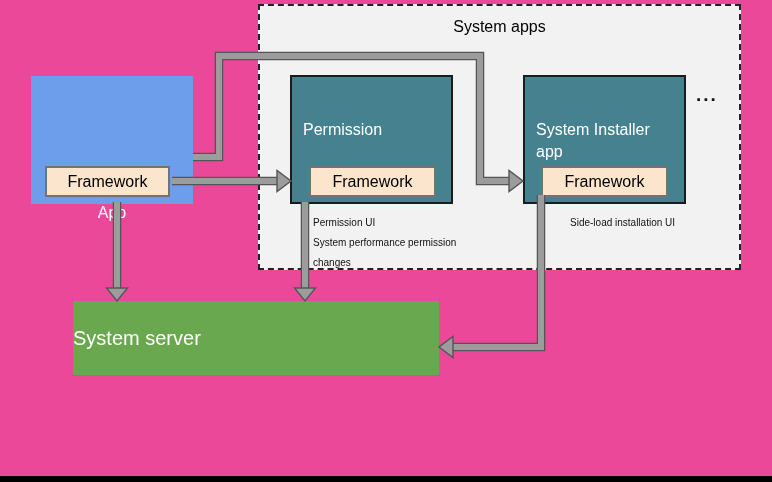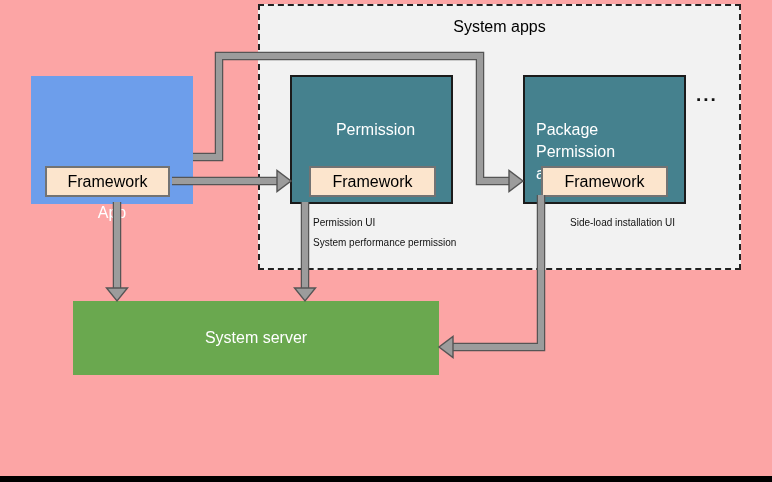--- a/index.html
+++ b/index.html
@@ -8,21 +8,21 @@
     background: #000000;
     width: 772px;
     height: 482px;
     overflow: hidden;
     font-family: "Liberation Sans", sans-serif;
   }
   #canvas {
     position: relative;
     width: 772px;
     height: 476px;
-    background: #fca5a5;
+    background: #ec4899;
   }
   
   .sys-apps {
     position: absolute;
     left: 258px; top: 4px;
     width: 479px; height: 262px;
     background: #f2f2f2;
     border: 2px dashed #222222;
   }
   .sys-apps-title {
@@ -49,21 +49,21 @@
     font-size: 16px;
   }
   
   .teal-box {
     position: absolute;
     top: 75px;
     width: 159px; height: 125px;
     background: #45818e;
     border: 2px solid #1b1b1b;
   }
-  .teal-box.pc { left: 290px; text-align: center; }
+  .teal-box.pc { left: 290px; }
   .teal-box.pi { left: 523px; }
   .teal-label {
     position: absolute;
     left: 11px; top: 42px;
     width: 145px;
     color: #ffffff;
     font-size: 16px;
     line-height: 22px;
   }
   
@@ -102,23 +102,23 @@
   .note-pc { left: 313px; top: 213px; }
   .note-pi { left: 570px; top: 213px; }
   
   .sys-server {
     position: absolute;
     left: 73px; top: 301px;
     width: 366px; height: 74px;
     background: #6aa84f;
     display: flex;
     align-items: center;
-    justify-content: center;
+    justify-content: flex-start;
     color: #ffffff;
-    font-size: 16px;
+    font-size: 20px;
   }
   
   #arrow-layer {
     position: absolute;
     left: 0; top: 0;
     width: 772px; height: 482px;
     z-index: 10;
     pointer-events: none;
   }
   .arrow-under { fill: none; stroke: #555555; stroke-width: 8.5; stroke-linejoin: miter; stroke-linecap: butt; }
@@ -145,33 +145,34 @@
     <div class="teal-label">
       <div>Permission</div>
     </div>
   </div>
   <div class="framework fw-pc">
     <span>Framework</span>
   </div>
 
   <div class="teal-box pi">
     <div class="teal-label">
-      <div>Package Permission</div>
+      <div>System Installer</div>
       <div>app</div>
     </div>
   </div>
   <div class="framework fw-pi">
     <span>Framework</span>
   </div>
 
   <div class="more-dots">...</div>
 
   <div class="note note-pc">
     <div>Permission UI</div>
     <div>System performance permission</div>
+    <div>changes</div>
   </div>
   <div class="note note-pi">Side-load installation UI</div>
 
   <div class="sys-server">
     <span>System server</span>
   </div>
 
   <svg id="arrow-layer" width="772" height="482" viewBox="0 0 772 482" xmlns="http://www.w3.org/2000/svg">
 
     <g>

